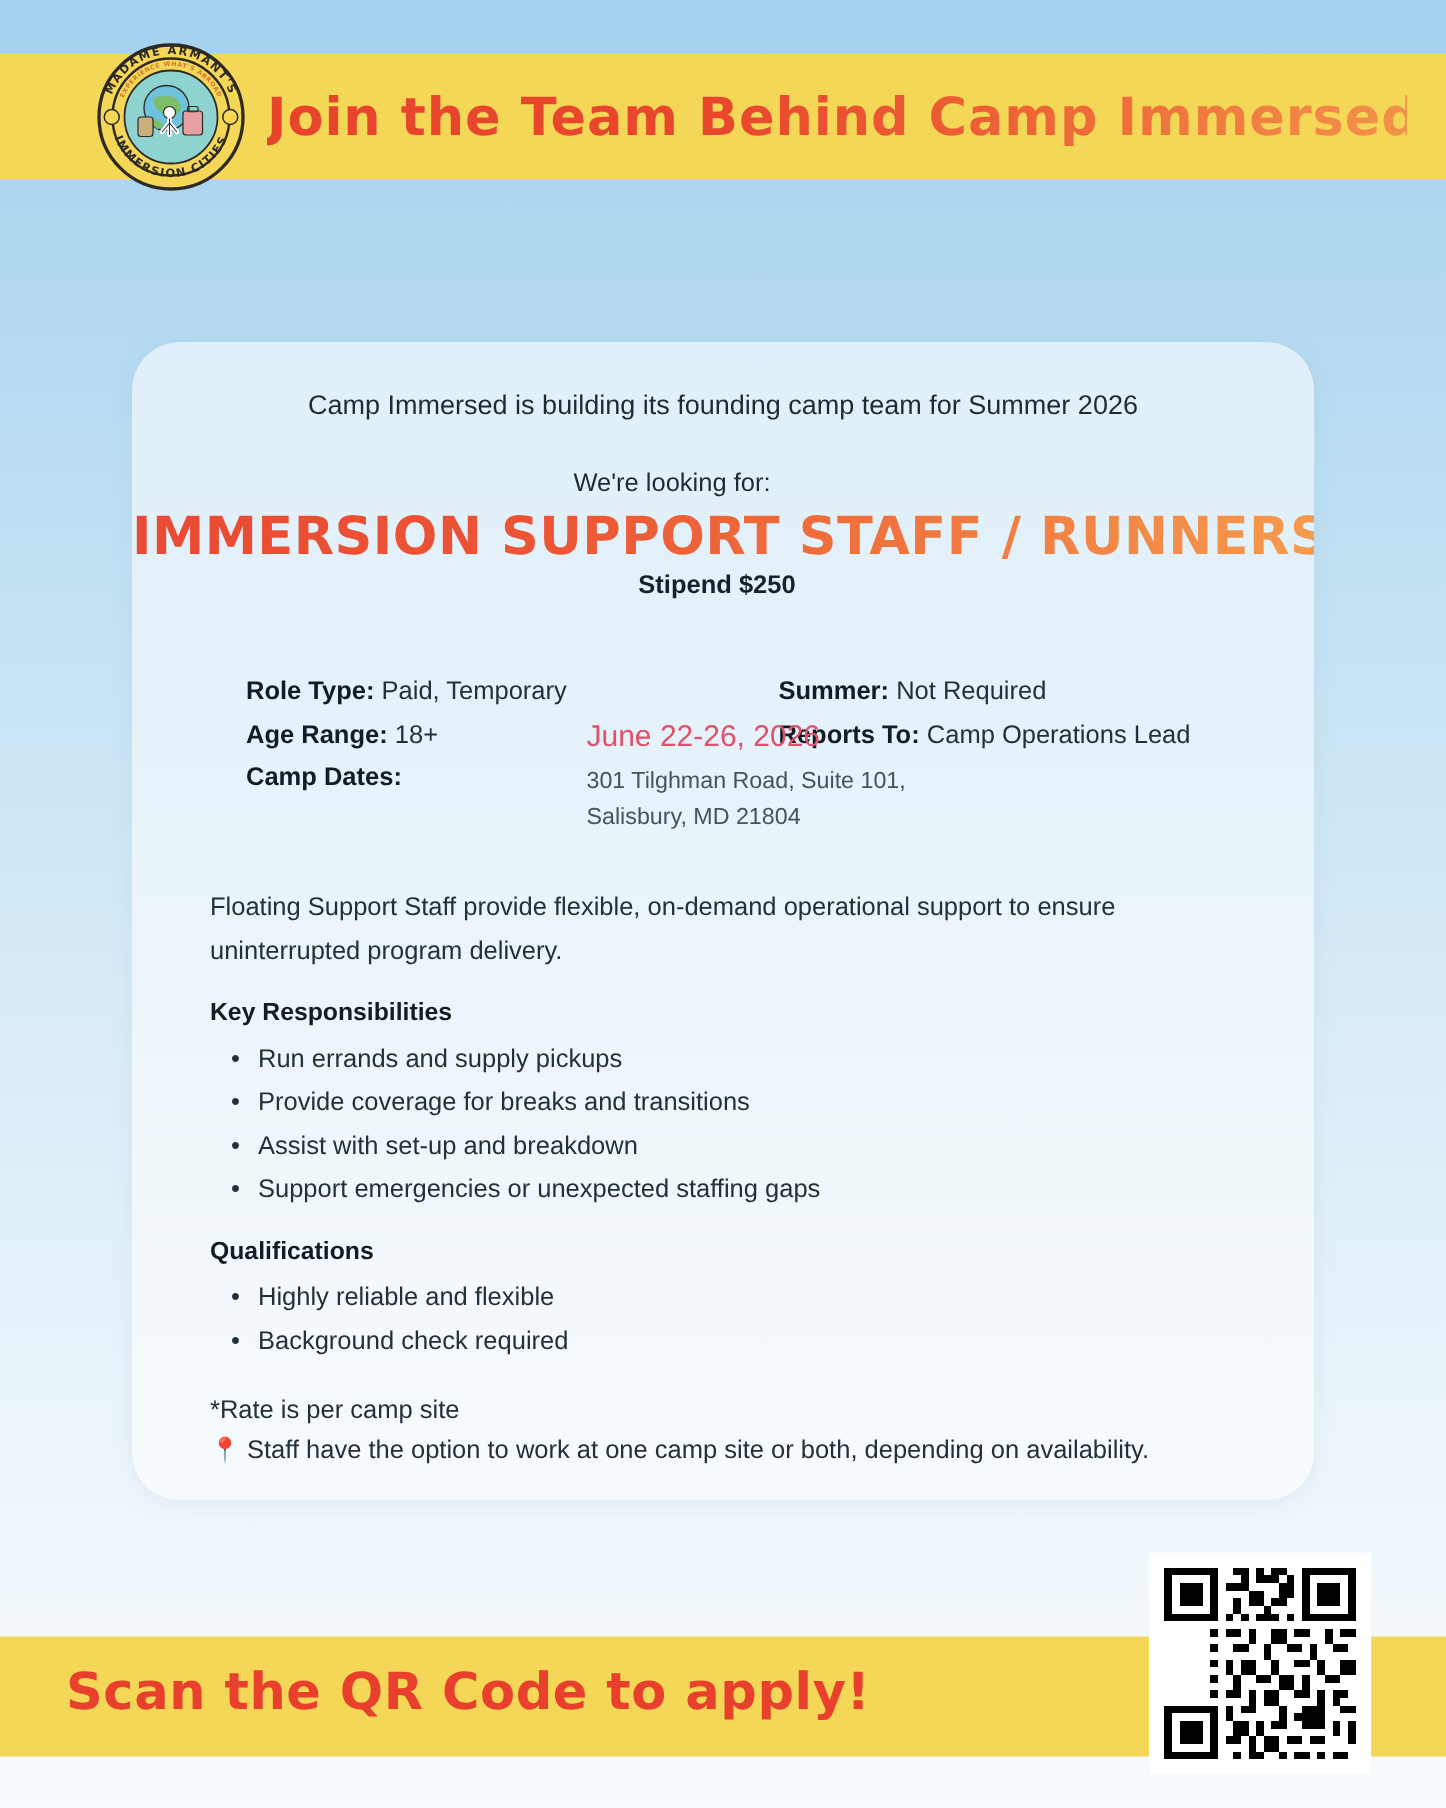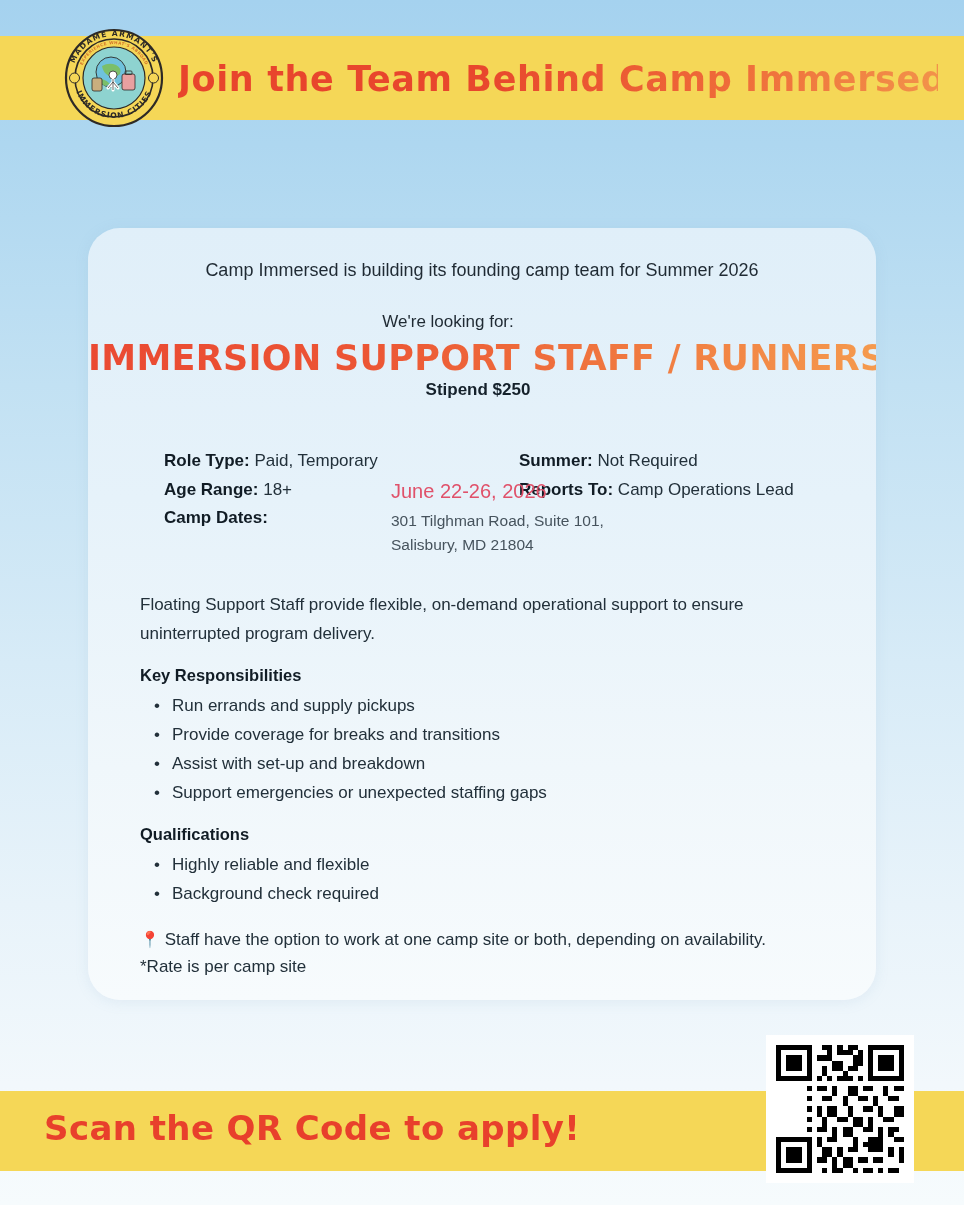--- a/index.html
+++ b/index.html
@@ -348,25 +348,25 @@
       <li>Support emergencies or unexpected staffing gaps</li>
     </ul>
 
     <div class="sec-head">Qualifications</div>
     <ul class="bullets">
       <li>Highly reliable and flexible</li>
       <li>Background check required</li>
     </ul>
 
     <div class="note-block">
+      <div class="note-line">*Rate is per camp site</div>
       <div class="note-line">
         <span class="pin-icon">📍</span>
         <span>Staff have the option to work at one camp site or both, depending on availability.</span>
       </div>
-      <div class="note-line">*Rate is per camp site</div>
     </div>
   </div>
 </div>
 
 <div class="footer-band"></div>
 <div class="footer-text">Scan the QR Code to apply!</div>
 
 <div class="qr-card">
   <svg width="148" height="148" viewBox="0 0 29 29" shape-rendering="crispEdges">
     <rect width="29" height="29" fill="#ffffff"></rect>

